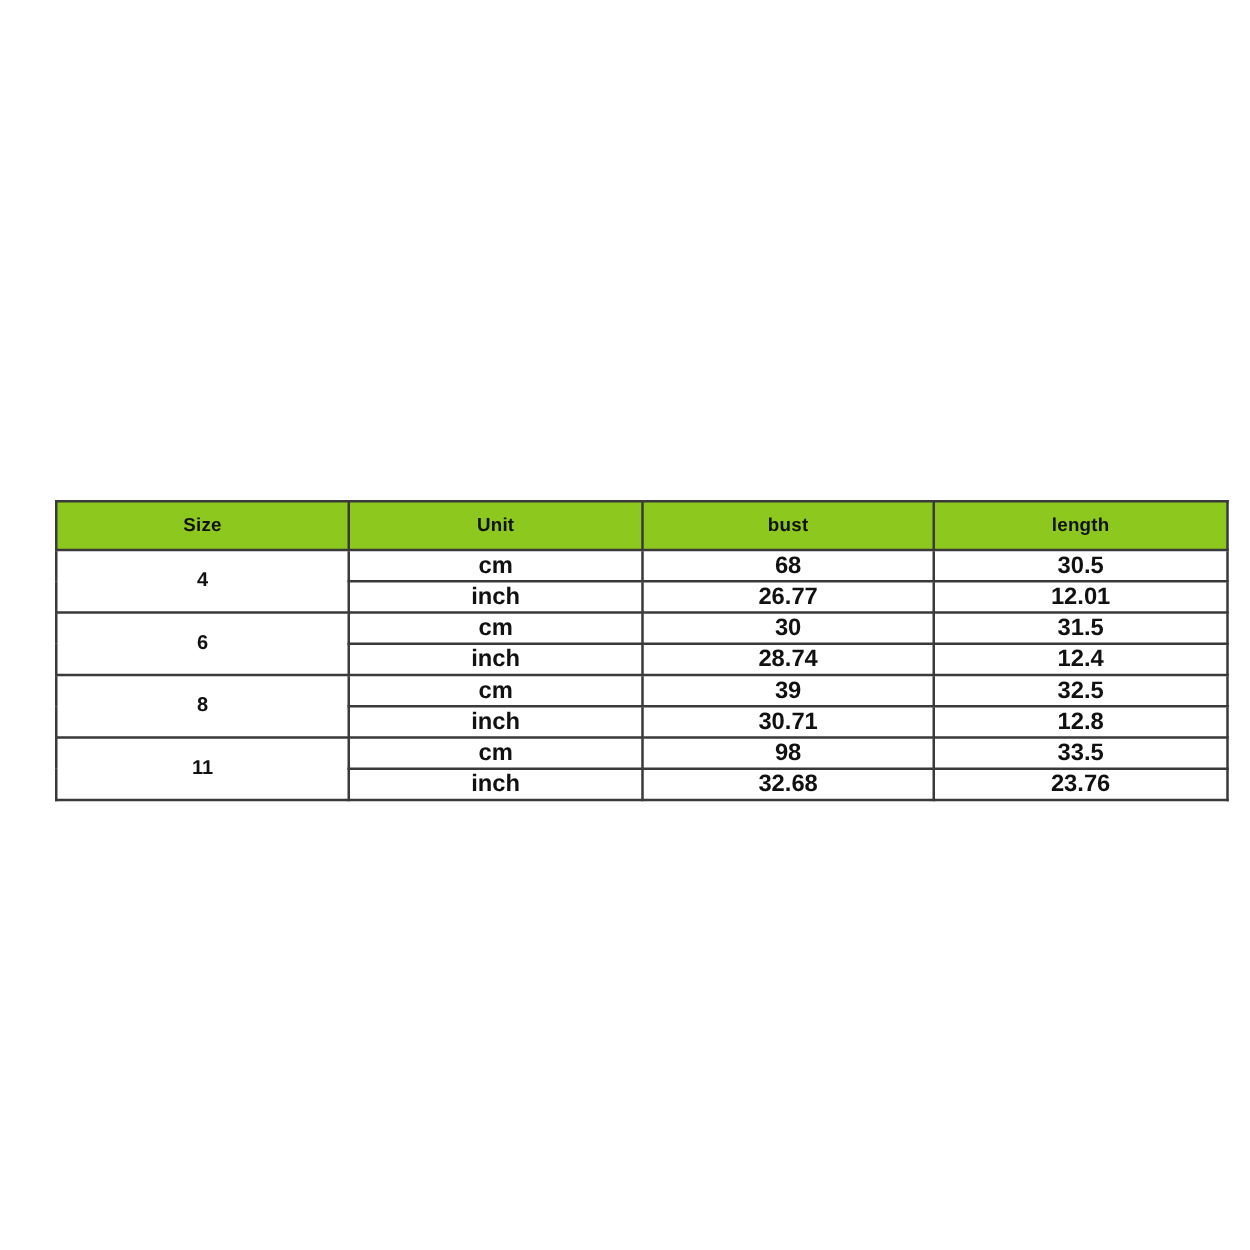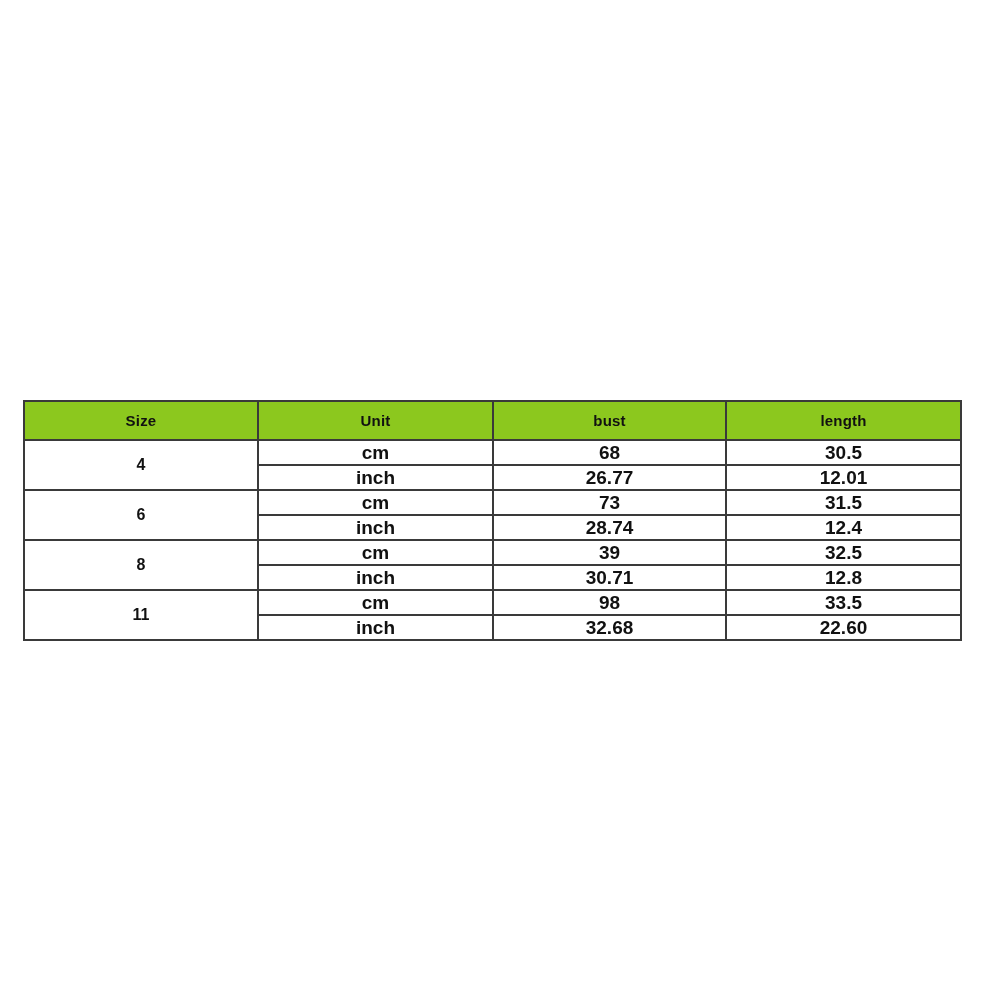--- a/index.html
+++ b/index.html
@@ -10,21 +10,21 @@
   body {
     width: 1000px;
     height: 1000px;
     position: relative;
     font-family: "Liberation Sans", sans-serif;
     overflow: hidden;
   }
 
   #size-chart-wrap {
     position: absolute;
-    left: 23px;
+    left: 44px;
     top: 400px;
     width: 937px;
     height: 223px;
   }
 
   table.size-chart {
     width: 937px;
     height: 223px;
     border-collapse: collapse;
     table-layout: fixed;
@@ -93,21 +93,21 @@
       </tr>
       <tr>
         <td>inch</td>
         <td>26.77</td>
         <td>12.01</td>
       </tr>
 
       <tr>
         <td class="size-cell" rowspan="2">6</td>
         <td>cm</td>
-        <td>73</td>
+        <td>30</td>
         <td>31.5</td>
       </tr>
       <tr>
         <td>inch</td>
         <td>28.74</td>
         <td>12.4</td>
       </tr>
 
       <tr>
         <td class="size-cell" rowspan="2">8</td>
@@ -123,18 +123,18 @@
 
       <tr>
         <td class="size-cell" rowspan="2">11</td>
         <td>cm</td>
         <td>98</td>
         <td>33.5</td>
       </tr>
       <tr>
         <td>inch</td>
         <td>32.68</td>
-        <td>22.60</td>
+        <td>23.76</td>
       </tr>
 
     </tbody>
   </table>
 </div>
 
 </body></html>

